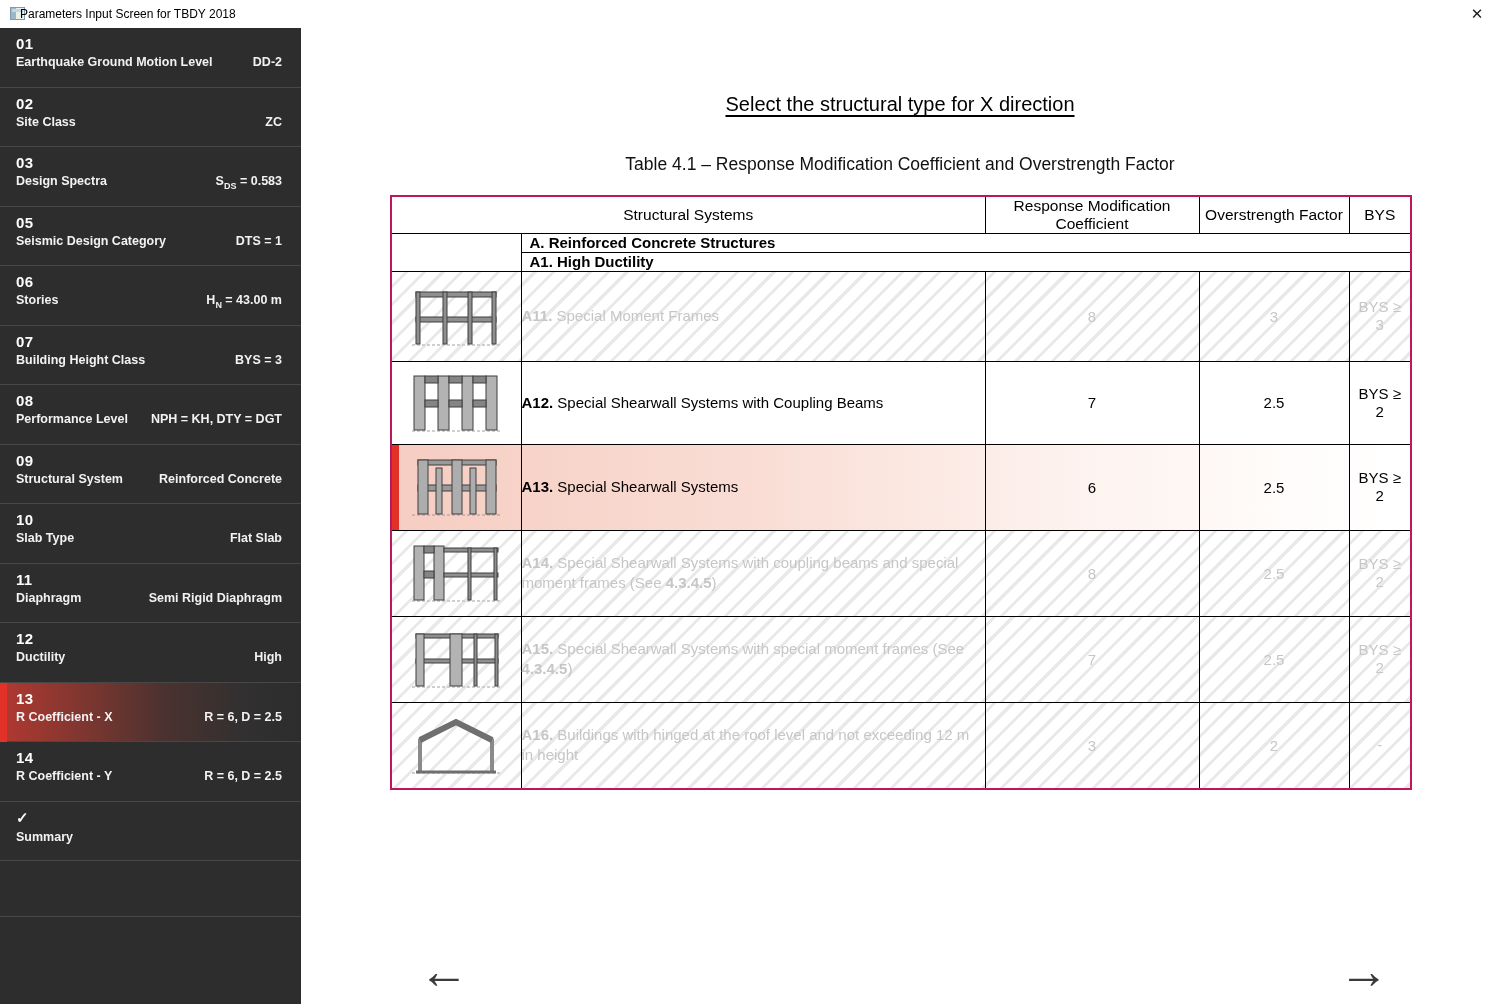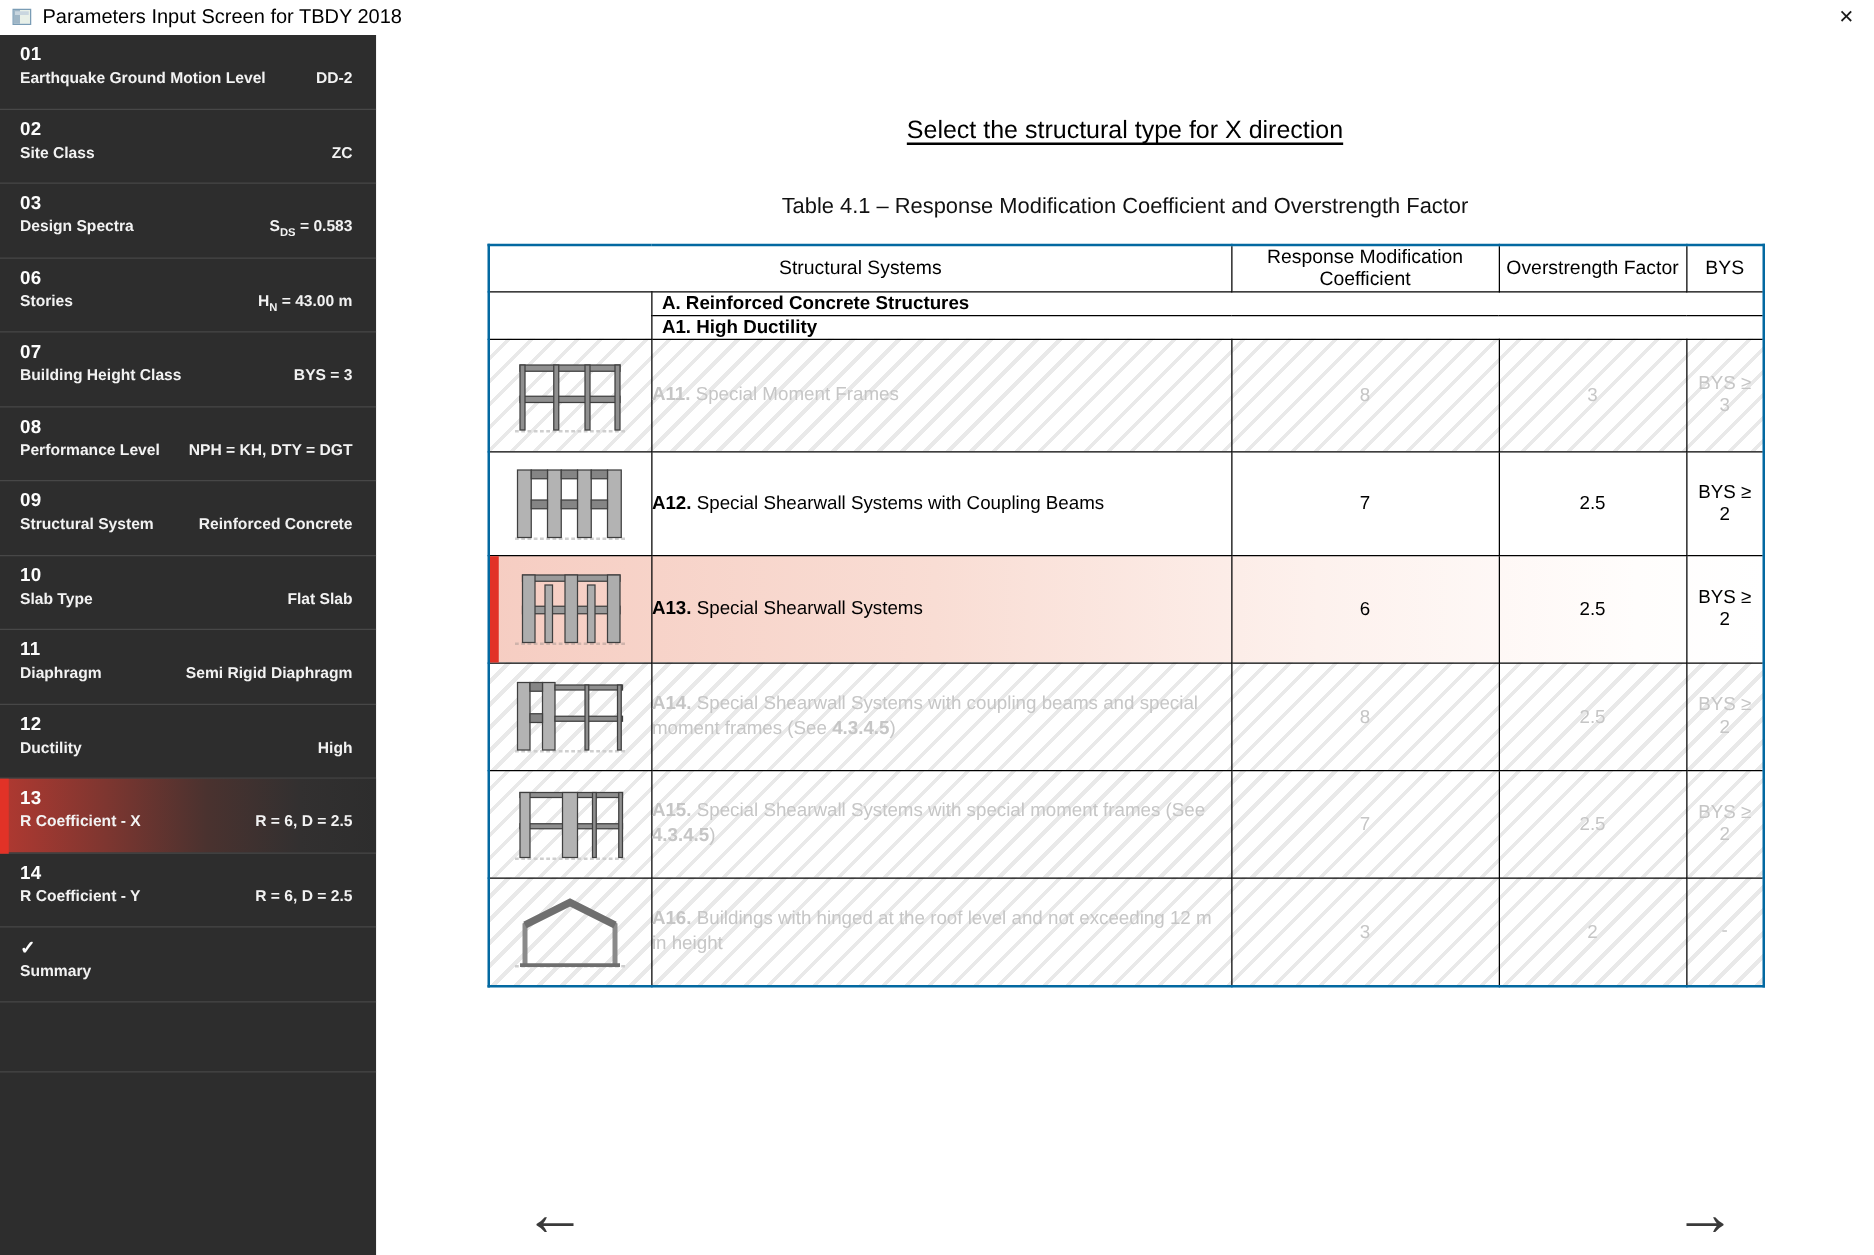--- a/index.html
+++ b/index.html
@@ -5,22 +5,22 @@
   * { box-sizing: border-box; margin: 0; padding: 0; }
   html,body { width:1499px; height:1004px; overflow:hidden; background:#fff;
     font-family:"Liberation Sans", sans-serif; }
   #app { position:relative; width:1499px; height:1004px; background:#fff; }
 
   
   .titlebar { position:absolute; left:0; top:0; width:1499px; height:28px; background:#fff; }
   .app-icon { position:absolute; left:10px; top:7px; width:15px; height:13px;
     border:1px solid #7a9cb5; background:linear-gradient(90deg,#9fb6c6 0 40%,#e8f0e8 40% 100%); }
   .app-icon::after{ content:""; position:absolute; left:1px; top:1px; right:1px; height:3px; background:#c9d6df; }
-  .titlebar-text { position:absolute; left:34px; top:0; height:28px; line-height:28px;
-    font-size:16px; color:#000; }
+  .titlebar-text { position:absolute; left:20px; top:0; height:28px; line-height:28px;
+    font-size:12px; color:#000; }
   .close-btn { position:absolute; right:6px; top:0; width:32px; height:28px; text-align:center;
     line-height:28px; font-size:15px; color:#1a1a1a; cursor:pointer; }
 
   
   .sidebar { position:absolute; left:0; top:28px; width:301px; height:976px; background:#2d2d2d; }
   .side-item { position:relative; height:59.5px; border-bottom:1px solid #474747;
     padding:7px 19px 0 16px; color:#f5f5f5; cursor:pointer; }
   .side-num { font-size:15px; font-weight:bold; color:#fdfdfd; letter-spacing:.3px; }
   .side-line2 { display:flex; justify-content:space-between; margin-top:3px;
     font-size:12.5px; font-weight:bold; color:#f2f2f2; }
@@ -32,21 +32,21 @@
   .side-spacer { height:56px; border-bottom:1px solid #474747; }
 
   
   .main { position:absolute; left:301px; top:28px; width:1198px; height:976px; background:#fff; }
   .content { position:absolute; left:89px; top:0; width:1020px; }
   .heading { margin-top:65px; text-align:center; font-size:20px; font-weight:normal; color:#000;
     text-decoration:underline; text-underline-offset:4px; text-decoration-thickness:2px; }
   .caption { margin-top:38px; text-align:center; font-size:17.5px; color:#111; }
 
   table.sel-table { margin-top:20px; width:1020px; border-collapse:collapse; table-layout:fixed;
-    border:2px solid #0369a1; font-size:15px; color:#000; }
+    border:2px solid #be185d; font-size:15px; color:#000; }
   .sel-table td, .sel-table th { border:1px solid #000; padding:0; vertical-align:middle; font-weight:normal; }
   .col-icon{width:130px;} .col-desc{width:464px;} .col-r{width:214px;} .col-d{width:150px;} .col-bys{width:62px;}
   .hdr td { height:36px; text-align:center; font-size:15.5px; line-height:1.15; }
   .sect td { height:19px; font-weight:bold; font-size:15px; text-align:left; padding-left:8px; }
   .row-a11{height:90px;} .row-a12{height:83px;} .row-a13{height:86px;}
   .row-a14{height:86px;} .row-a15{height:86px;} .row-a16{height:87px;}
   .desc-cell { text-align:left; padding:6px 12px; line-height:1.35; }
   .num-cell { text-align:center; }
   .bys-cell { text-align:center; line-height:1.2; font-size:15px; }
   .code { font-weight:bold; }
@@ -92,20 +92,27 @@
       </div>
     </div>
     <div class="side-item">
       <div class="side-num">03</div>
       <div class="side-line2">
         <span class="side-label">Design Spectra</span>
         <span class="side-value"><span>S</span><sub>DS</sub><span> = 0.583</span></span>
       </div>
     </div>
     <div class="side-item">
+      <div class="side-num">05</div>
+      <div class="side-line2">
+        <span class="side-label">Seismic Design Category</span>
+        <span class="side-value"><span>DTS = 1</span><sub></sub><span></span></span>
+      </div>
+    </div>
+    <div class="side-item">
       <div class="side-num">06</div>
       <div class="side-line2">
         <span class="side-label">Stories</span>
         <span class="side-value"><span>H</span><sub>N</sub><span> = 43.00 m</span></span>
       </div>
     </div>
     <div class="side-item">
       <div class="side-num">07</div>
       <div class="side-line2">
         <span class="side-label">Building Height Class</span>

